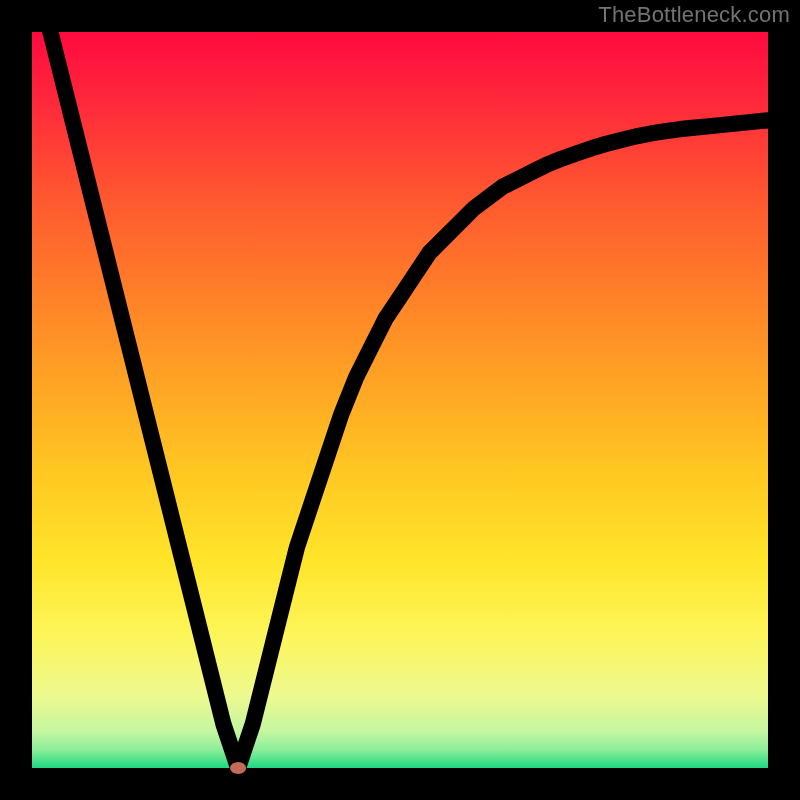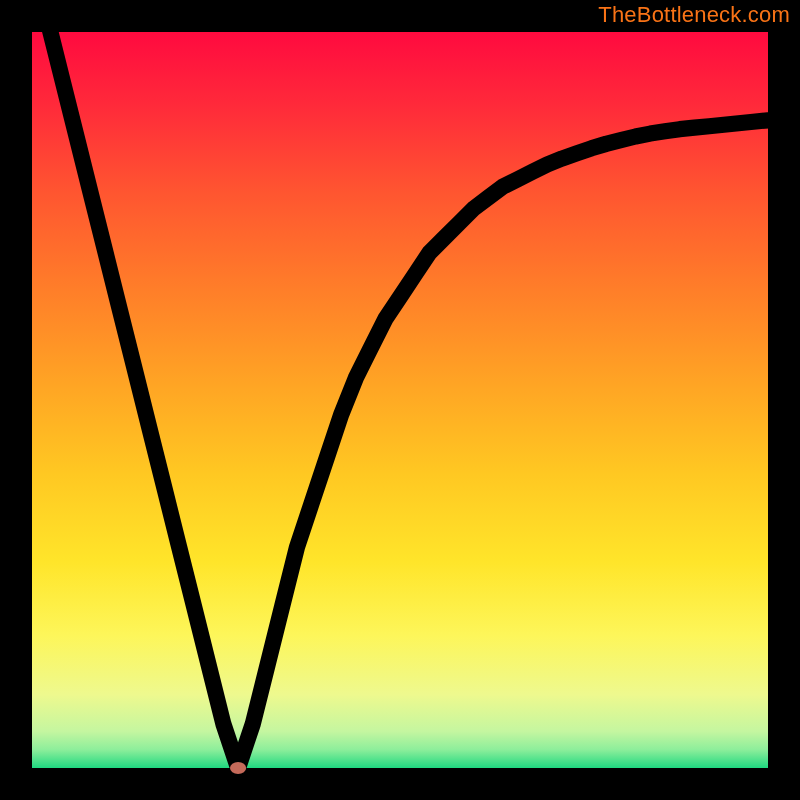--- a/index.html
+++ b/index.html
@@ -14,21 +14,21 @@
   .frame {
     position: relative;
     width: 800px;
     height: 800px;
     background: #000;
   }
   .watermark {
     position: absolute;
     top: 2px;
     right: 10px;
-    color: #f97316;
+    color: #737373;
     font-size: 22px;
     font-weight: 500;
     letter-spacing: 0.2px;
     z-index: 10;
   }
   .plot-area {
     position: absolute;
     left: 32px;
     top: 32px;
     width: 736px;

